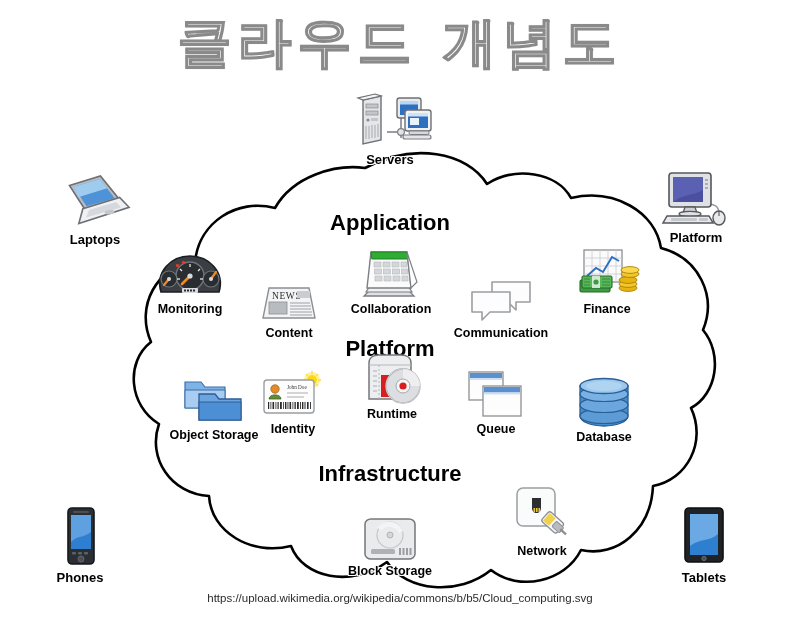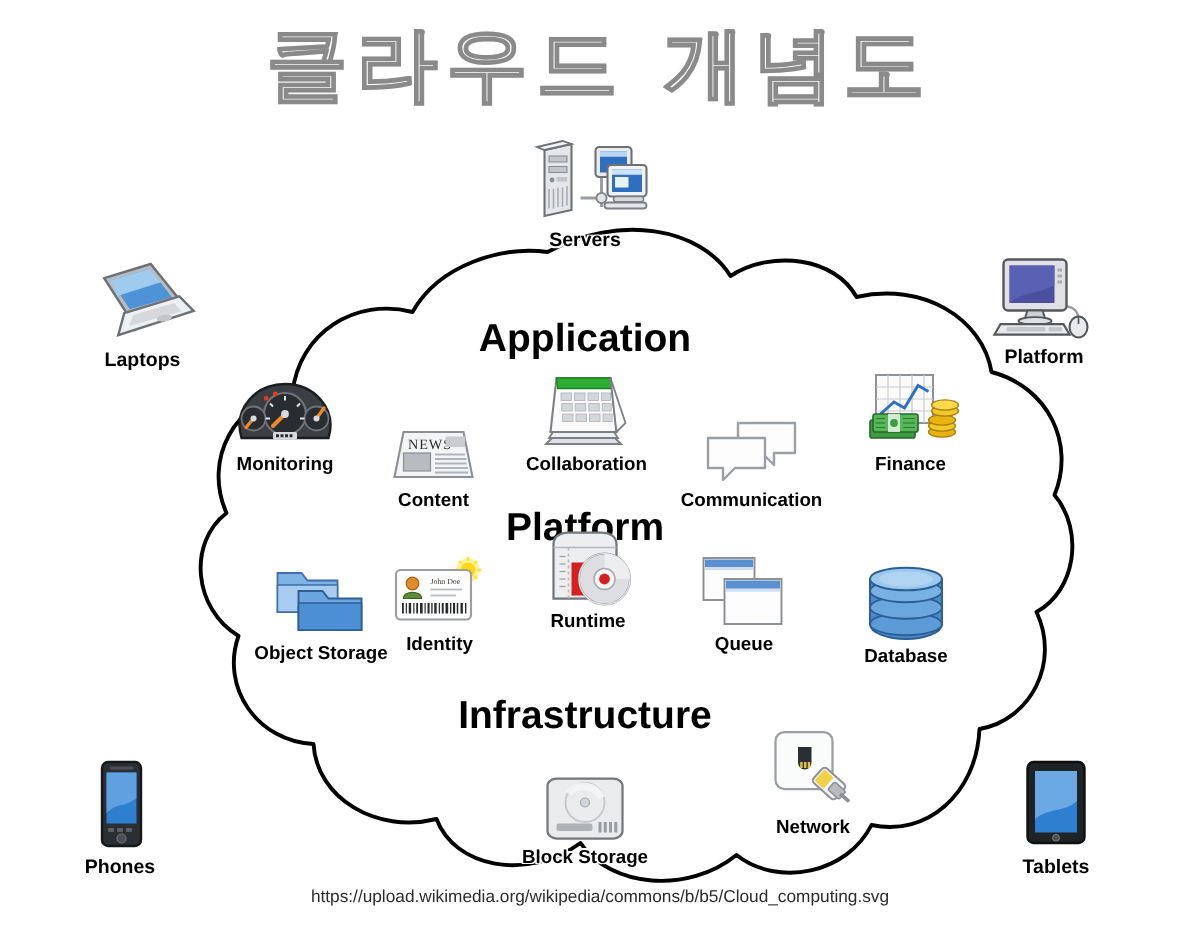--- a/index.html
+++ b/index.html
@@ -44,21 +44,21 @@
     top: 150px;
     width: 620px;
     height: 450px;
   }
 
   
   .tier-label {
     position: absolute;
     font-family: "Liberation Sans", sans-serif;
     font-weight: bold;
-    font-size: 26px;
+    font-size: 22px;
     color: #000000;
     white-space: nowrap;
     text-align: center;
     transform: translateX(-50%);
   }
   #tier-application { left: 390px; top: 210px; }
   #tier-platform    { left: 390px; top: 336px; }
   #tier-infrastructure { left: 390px; top: 461px; }
 
   

